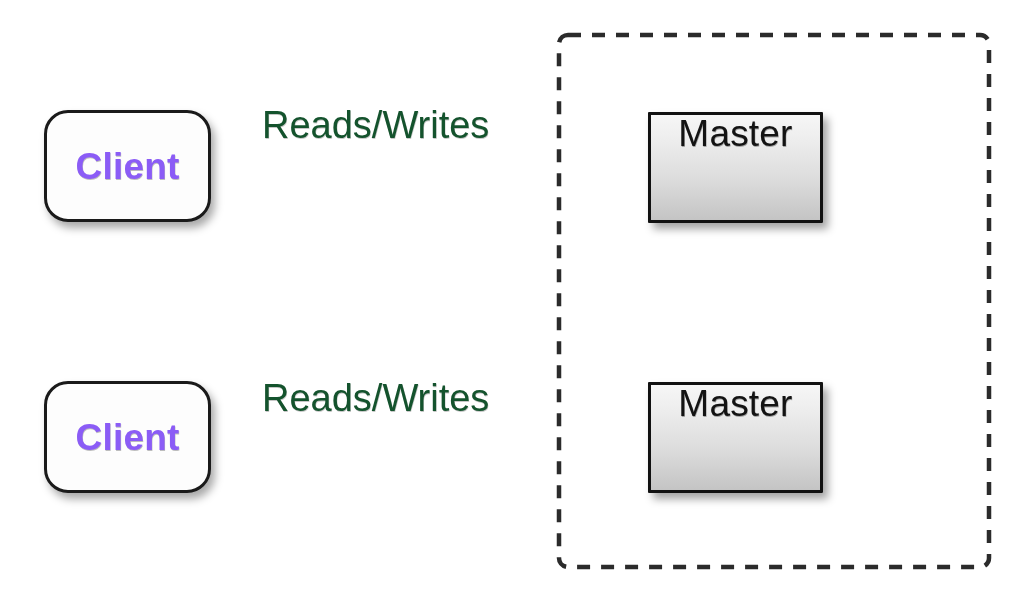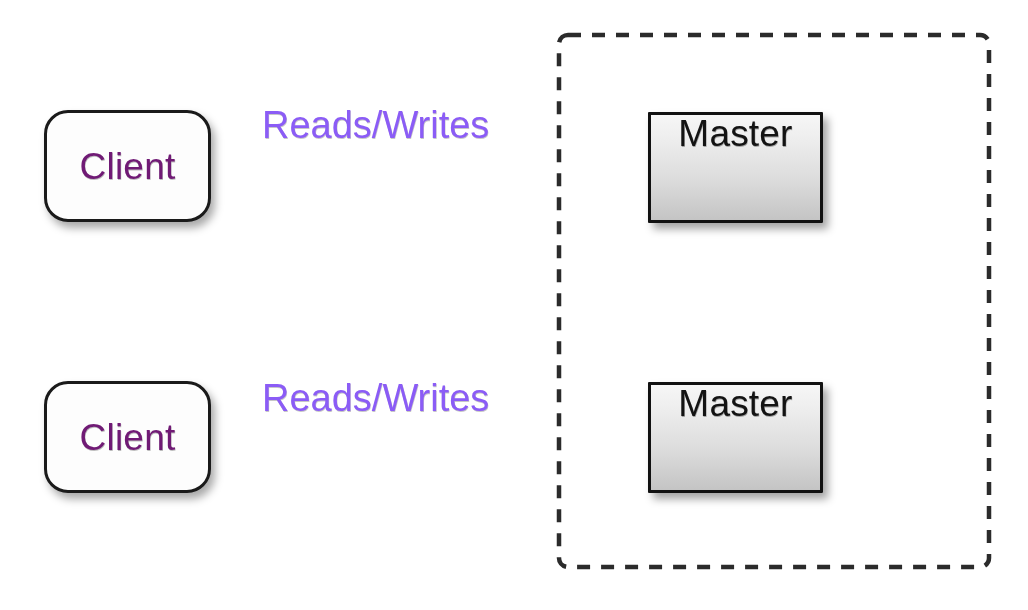--- a/index.html
+++ b/index.html
@@ -36,24 +36,25 @@
     background: #fdfdfd;
     border: 3px solid #1a1a1a;
     border-radius: 24px;
     box-shadow: 4px 6px 9px rgba(0, 0, 0, 0.34);
     display: flex;
     align-items: center;
     justify-content: center;
   }
   .client-node .node-label {
     font-size: 37px;
-    color: #701a75;
+    color: #8b5cf6;
     letter-spacing: 0.2px;
     line-height: 1;
     text-shadow: 0.5px 0.5px 0.6px rgba(0,0,0,0.25);
+    font-weight: bold;
   }
 
   
   .master-node {
     position: absolute;
     box-sizing: border-box;
     background: linear-gradient(to bottom, #f6f6f6 0%, #eeeeee 22%, #dcdcdc 62%, #c4c4c4 100%);
     border: 3px solid #111111;
     border-radius: 1px;
     box-shadow: 5px 6px 9px rgba(0, 0, 0, 0.36);
@@ -66,21 +67,21 @@
     color: #131313;
     letter-spacing: 0.2px;
     line-height: 1;
     text-shadow: 0.5px 0.5px 0.6px rgba(0,0,0,0.3);
   }
 
   
   .edge-label {
     position: absolute;
     font-size: 38px;
-    color: #8b5cf6;
+    color: #14532d;
     line-height: 1;
     white-space: nowrap;
     text-shadow: 0.5px 0.5px 0.6px rgba(0,0,0,0.22);
     text-align: center;
   }
 
   .lbl-rw-top   { left: 262px; top: 106px; }
   .lbl-rw-bot   { left: 262px; top: 379px; }
   .lbl-repl     { left: 763px; top: 279px; }
 </style>

